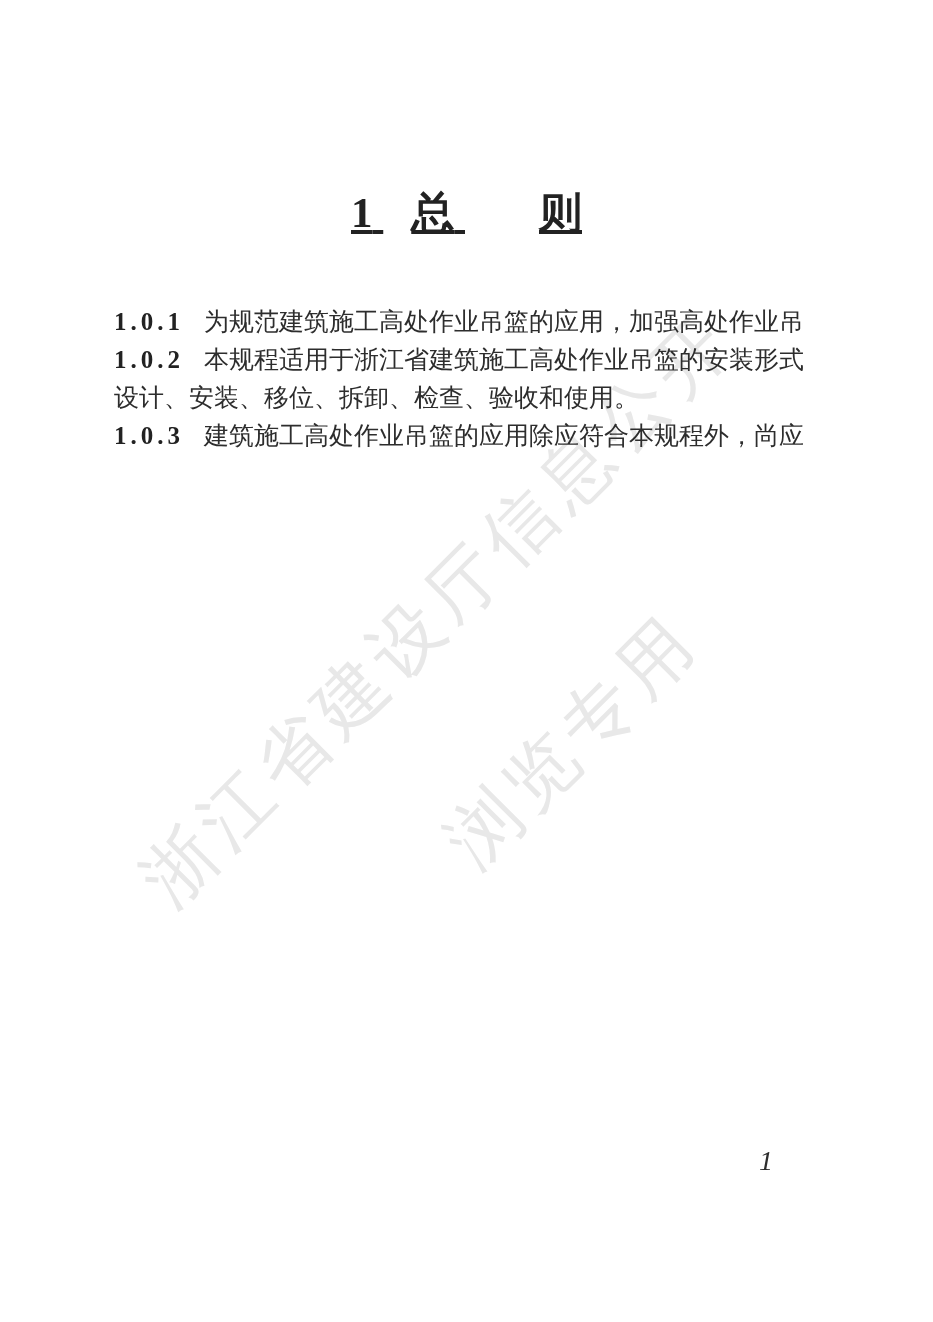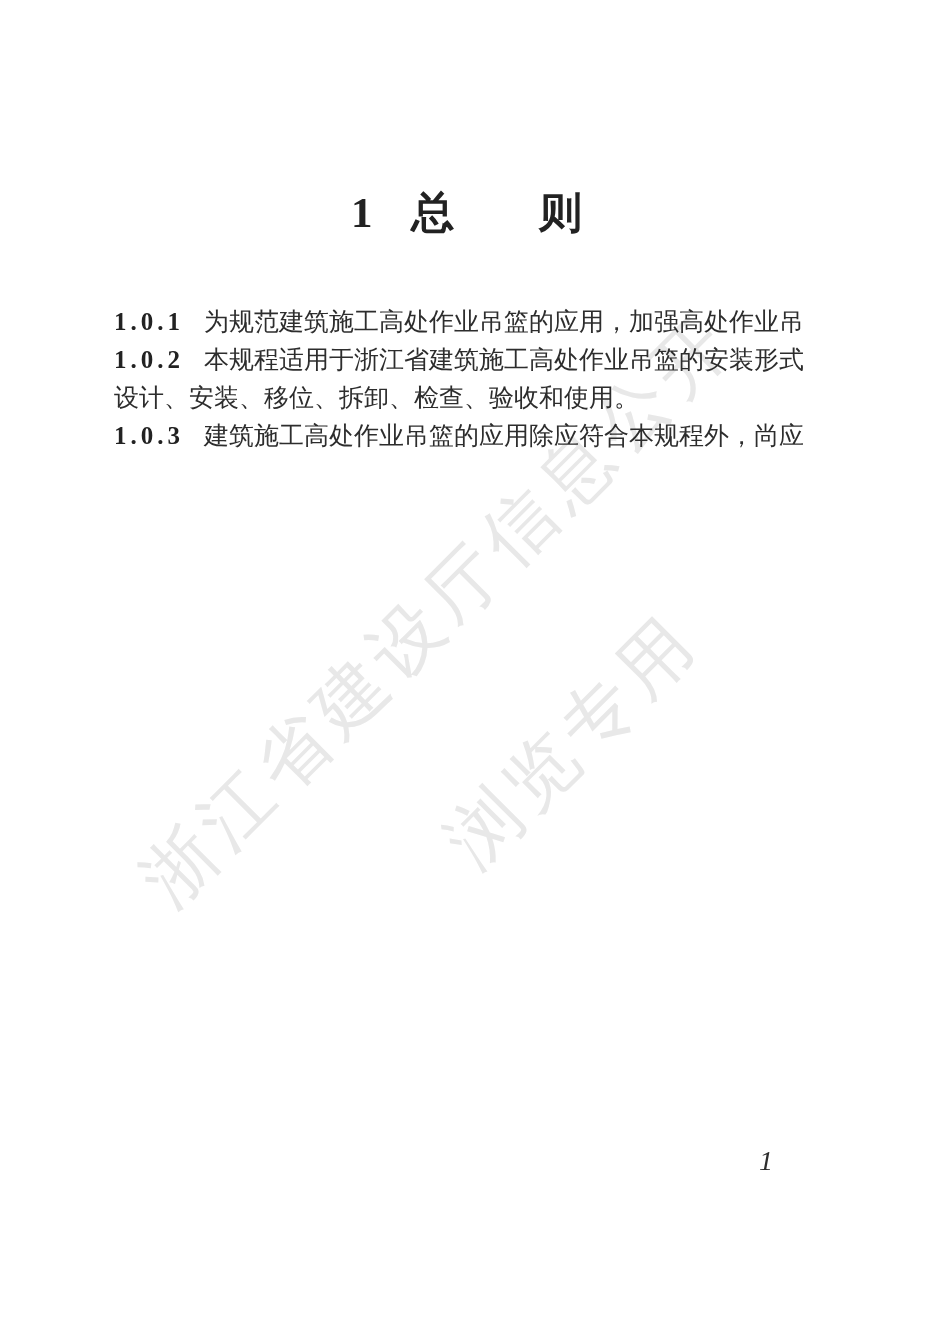--- a/index.html
+++ b/index.html
@@ -49,20 +49,21 @@
     top: 188px;
     left: 0;
     width: 100%;
     margin: 0;
     text-align: center;
     font-size: 43px;
     line-height: 50px;
     font-weight: bold;
     color: #222222;
     z-index: 1;
+    text-decoration: underline;
   }
   .chapter-title .word-first { margin-left: 28px; }
   .chapter-title .word-second { margin-left: 74px; }
   
   .clauses {
     position: absolute;
     left: 114px;
     top: 303px;
     width: 720px;
     z-index: 1;

